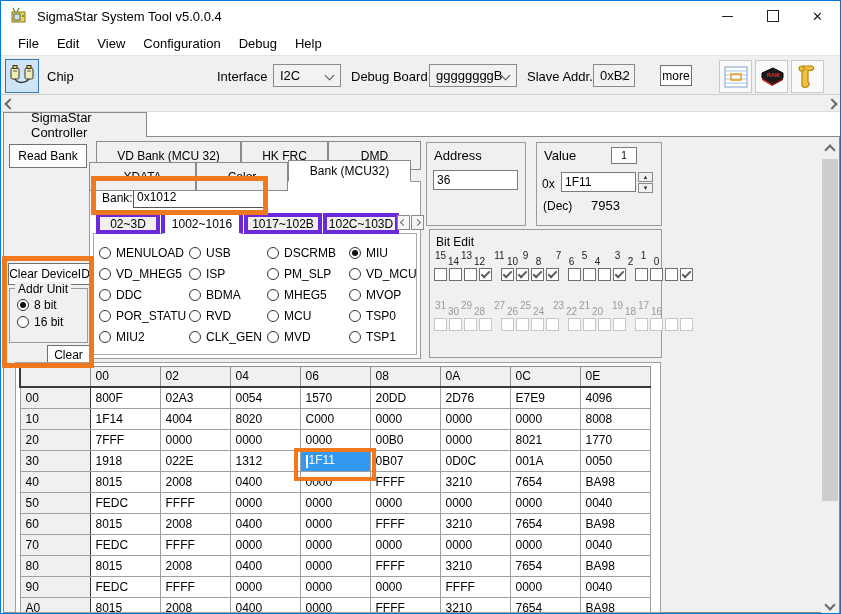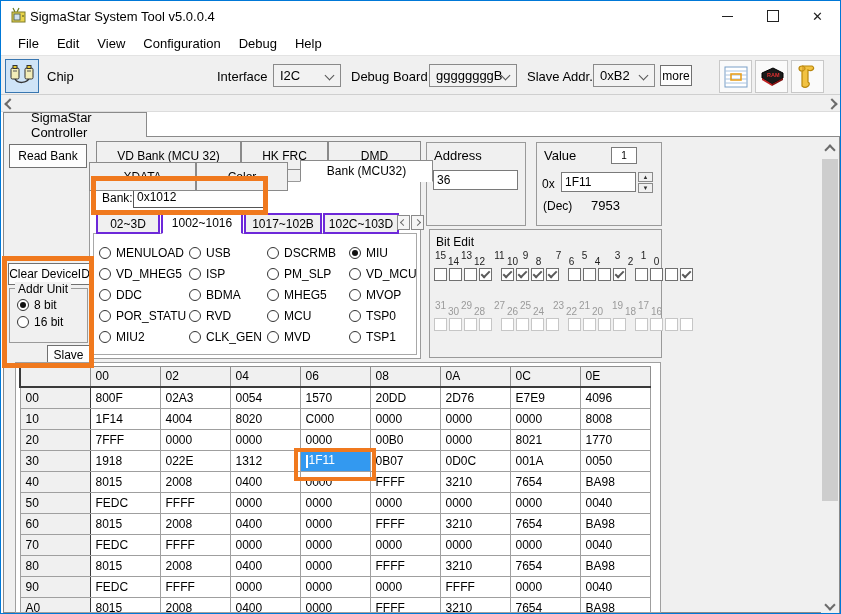--- a/index.html
+++ b/index.html
@@ -4,21 +4,21 @@
 <style>
   html,body{margin:0;padding:0;background:#d8d8d8;}
   #win{
     position:relative;width:841px;height:614px;box-sizing:border-box;
     background:#ffffff;border:1px solid #0078d7;overflow:hidden;
     font-family:"Liberation Sans",sans-serif;font-size:12px;color:#000;
   }
   
   #titlebar{position:absolute;left:0;top:0;width:100%;height:30px;background:#fff;display:flex;align-items:center;}
   #title-icon{margin-left:9px;width:18px;height:18px;}
-  #title-text{margin-left:2px;font-size:13px;}
+  #title-text{margin-left:9px;font-size:13px;}
   #win-controls{margin-left:auto;display:flex;height:100%;}
   .win-btn{width:45px;height:100%;display:flex;align-items:center;justify-content:center;color:#222;}
   .min-glyph{width:11px;height:1px;background:#222;}
   .max-glyph{width:10px;height:10px;border:1px solid #222;}
   .close-glyph{font-size:13px;line-height:1;}
   
   #menu-bar{position:absolute;left:0;top:30px;width:100%;height:24px;background:#fff;display:flex;align-items:center;padding-left:8px;box-sizing:border-box;}
   .menu-item{padding:3px 9px;font-size:13px;}
   
   #toolbar{position:absolute;left:0;top:54px;width:100%;height:40px;background:#f0f0f0;border-top:1px solid #e3e3e3;border-bottom:1px solid #cfcfcf;box-sizing:border-box;}
@@ -43,21 +43,21 @@
   #addr-unit-box{position:absolute;left:8px;top:287px;width:77px;height:53px;border:1px solid #9a9a9a;}
   #addr-unit-legend{position:absolute;left:14px;top:281px;background:#f0f0f0;padding:0 3px;font-size:12px;}
   .addr-radio-row{position:absolute;left:8px;display:flex;align-items:center;gap:5px;}
   #clear-btn{position:absolute;left:46px;top:344px;width:43px;height:20px;}
   
   .btab{position:absolute;height:29px;box-sizing:border-box;background:#f0f0f0;border:1px solid #8a8a8a;display:flex;align-items:center;justify-content:center;font-size:12px;z-index:2;}
   .btab.sel{background:#fff;z-index:4;border-bottom:1px solid #fff;}
   #bank-pane{position:absolute;left:88px;top:180px;width:332px;height:178px;background:#fff;border:1px solid #9a9a9a;box-sizing:border-box;z-index:1;}
   #bank-label{position:absolute;left:101px;top:190px;z-index:2;}
   #bank-input{position:absolute;left:132px;top:185px;width:124px;height:20px;border:1px solid #555;font-family:"Liberation Sans",sans-serif;font-size:12px;padding:0 3px;z-index:2;}
-  .rtab{position:absolute;height:21px;box-sizing:border-box;background:#f0f0f0;border:2px solid #6d28d9;display:flex;align-items:center;justify-content:center;font-size:12px;z-index:2;text-align:right;}
+  .rtab{position:absolute;height:21px;box-sizing:border-box;background:#f0f0f0;border:4px solid #6d28d9;display:flex;align-items:center;justify-content:center;font-size:12px;z-index:2;text-align:right;}
   .rtab.sel{background:#fff;height:24px;z-index:4;border-bottom:1px solid #fff;}
   .spin-btn{position:absolute;width:13px;height:15px;background:#f5f5f5;border:1px solid #8a8a8a;box-sizing:border-box;display:flex;align-items:center;justify-content:center;z-index:3;}
   .spin-btn .chev{width:4px;height:4px;border-width:1px;}
   #radio-pane{position:absolute;left:92px;top:232px;width:324px;height:122px;background:#fff;border:1px solid #a8a8a8;box-sizing:border-box;z-index:2;}
   #radio-grid{position:absolute;left:98px;top:241px;display:grid;grid-template-columns:90px 78px 82px 70px;grid-auto-rows:21px;z-index:3;}
   .radio-item{display:flex;align-items:center;gap:5px;}
   .radio{width:12px;height:12px;border:1px solid #333;border-radius:50%;background:#fff;flex:none;box-sizing:border-box;}
   .radio.sel{position:relative;} .radio.sel::after{content:'';position:absolute;left:2px;top:2px;width:6px;height:6px;border-radius:50%;background:#111;}
   .rlabel{font-size:12px;white-space:nowrap;}
   
@@ -145,21 +145,21 @@
     <div class="combo" style="left:272px;width:68px;">
       <span>I2C</span>
       <span class="combo-arrow"></span>
     </div>
     <span class="tb-label" style="left:350px;">Debug Board</span>
     <div class="combo" style="left:428px;width:88px;">
       <span>ggggggggB</span>
       <span class="combo-arrow"></span>
     </div>
     <span class="tb-label" style="left:526px;">Slave Addr.</span>
-    <div class="combo" style="left:592px;width:62px;">
+    <div class="combo" style="left:592px;width:42px;">
       <span>0xB2</span>
       <span class="combo-arrow"></span>
     </div>
     <div class="push-btn" style="position:absolute;left:659px;top:9px;width:32px;height:21px;">
         <span>more</span>
       </div>
 
     <div class="tb-icon-btn" style="left:718px;">
       <svg width="24" height="24" viewBox="0 0 24 24">
         <rect x="1" y="2" width="22" height="20" fill="#fff" stroke="#7aa0c8"></rect>
@@ -199,21 +199,21 @@
 
   <div class="push-btn" id="read-bank-btn">
       <span>Read Bank</span>
     </div>
   <div class="push-btn" id="show-deviceid-btn">
       <span>Clear DeviceID</span>
     </div>
   <div id="addr-unit-box"></div>
   <div id="addr-unit-legend">Addr Unit</div>
   <div class="push-btn" id="clear-btn">
-      <span>Slave</span>
+      <span>Clear</span>
     </div>
 
   <div id="bank-pane"></div>
   <span id="bank-label">Bank:</span>
   <input id="bank-input" value="0x1012" style="">
   <div id="radio-pane"></div>
   <div id="radio-grid">
       <div class="radio-item">
         <span class="radio"></span>
         <span class="rlabel">MENULOAD</span>
@@ -578,21 +578,21 @@
 
   <div class="orange-rect" style="left:90px;top:175px;width:177px;height:39px;"></div>
   <div class="orange-rect" style="left:1px;top:255px;width:92px;height:112px;"></div>
   <div class="orange-rect" style="left:293px;top:447px;width:82px;height:33px;border-width:4px;"></div>
 
 <div class="btab" style="left: 95px; top: 140px; width: 145px;">VD Bank (MCU 32)</div>
     <div class="btab" style="left: 240px; top: 140px; width: 87px;">HK FRC</div>
     <div class="btab" style="left: 327px; top: 140px; width: 93px;">DMD</div>
     <div class="btab" style="left: 88px; top: 161px; width: 107px;">XDATA</div>
     <div class="btab" style="left: 195px; top: 161px; width: 92px;">Color</div>
-    <div class="btab sel" style="left: 299px; top: 159px; width: 133px; height: 22px;">Bank (MCU32)</div>
+    <div class="btab sel" style="left: 287px; top: 159px; width: 123px; height: 22px;">Bank (MCU32)</div>
     <div class="rtab" style="left: 95px; top: 212px; width: 64px;">02~3D</div>
     <div class="rtab sel" style="left: 160px; top: 209px; width: 82px;">1002~1016</div>
     <div class="rtab" style="left: 243px; top: 212px; width: 78px;">1017~102B</div>
     <div class="rtab" style="left: 322px; top: 212px; width: 76px;">102C~103D</div>
     <div class="addr-radio-row" style="left: 16px; top: 297px;">
       <span class="radio sel"></span>
       <span class="rlabel">8 bit</span>
     </div>
     <div class="addr-radio-row" style="left: 16px; top: 314px;">
       <span class="radio"></span>

